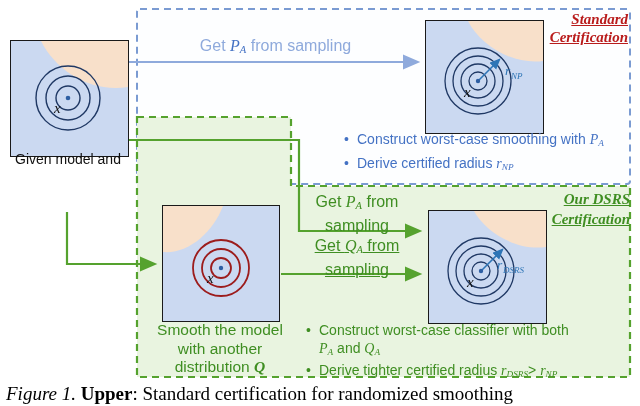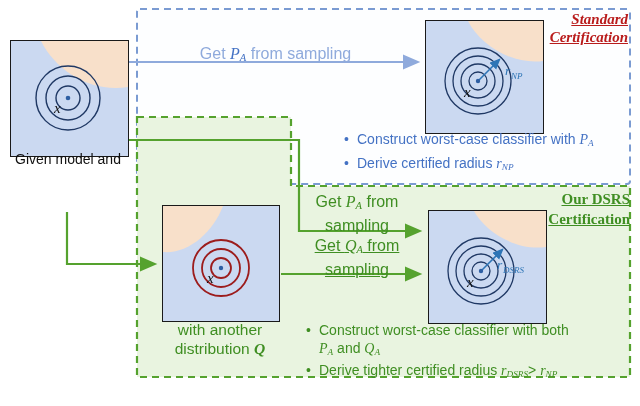--- a/index.html
+++ b/index.html
@@ -22,24 +22,24 @@
   
   .sx{font-family:"Liberation Serif",serif;font-style:italic;font-size:15px;fill:#101010;}
   .sr{font-family:"Liberation Serif",serif;font-style:italic;font-size:13.5px;fill:#2E75B6;}
   .srs{font-family:"Liberation Serif",serif;font-style:italic;font-size:9px;fill:#2E75B6;}
 
   .left-caption{left:2px;top:149px;width:132px;text-align:center;font-size:14px;line-height:20px;color:#101010;}
   .std-title{left:504px;top:10px;width:124px;text-align:right;font-size:15px;
              font-family:"Liberation Serif",serif;font-style:italic;font-weight:600;color:#b91c1c;line-height:18px;}
   .std-title div{text-decoration:underline;}
   .dsrs-title{left:502px;top:189px;width:128px;text-align:right;font-size:15px;
-              font-family:"Liberation Serif",serif;font-weight:bold;color:#3F8E22;line-height:20px;}
+              font-family:"Liberation Serif",serif;font-style:italic;font-weight:bold;color:#3F8E22;line-height:20px;}
   .dsrs-title div{text-decoration:underline;}
 
-  .blue-arrow-label{left:168px;top:45px;width:215px;text-align:center;font-size:16px;color:#8FAADC;}
+  .blue-arrow-label{left:168px;top:37px;width:215px;text-align:center;font-size:16px;color:#8FAADC;}
   .blue-arrow-label .mvar,.blue-arrow-label .msub{color:#4472C4;}
 
   .green-label{width:122px;text-align:center;font-size:16px;color:#3F8E22;line-height:20px;}
   .glp{left:296px;top:192px;}
   .glq{left:296px;top:236px;text-decoration:underline;}
 
   .bullets{font-size:14px;}
   .bullets .brow{display:flex;align-items:flex-start;}
   .bullets .dot{width:13px;flex:0 0 13px;}
   .std-bullets{left:344px;top:129px;width:290px;color:#4472C4;line-height:20px;}
@@ -123,21 +123,21 @@
       <circle cx="52" cy="60" r="2.2" fill="#2E5FA3"></circle>
       <text class="sx" x="38" y="76">x</text>
       <text class="sr" x="79" y="54">r</text>
       <text class="srs" x="85" y="58">NP</text>
     </svg>
   </div>
 
   <div class="abs bullets std-bullets">
     <div class="brow">
       <span class="dot">•</span>
-      <span><span>Construct worst-case classifier with </span><span class="mvar">P</span><span class="msub">A</span></span>
+      <span><span>Construct worst-case smoothing with </span><span class="mvar">P</span><span class="msub">A</span></span>
     </div>
     <div class="brow">
       <span class="dot">•</span>
       <span><span>Derive certified radius </span><span class="mvar">r</span><span class="msub">NP</span></span>
     </div>
   </div>
 
   <div class="abs dsrs-title">
     <div>Our DSRS</div>
     <div>Certification</div>
@@ -160,20 +160,21 @@
         <circle cx="58" cy="62" r="10"></circle>
           <circle cx="58" cy="62" r="19"></circle>
           <circle cx="58" cy="62" r="28"></circle>
       </g>
       <circle cx="58" cy="62" r="2.2" fill="#2E5FA3"></circle>
       <text class="sx" x="44" y="77">x</text>
     </svg>
   </div>
 
   <div class="abs mid-caption">
+    <div>Smooth the model</div>
     <div>with another</div>
     <div><span>distribution</span> <span class="scriptQ">Q</span></div>
   </div>
 
   <div class="panel" style="left:428px;top:210px;width:117px;height:112px;">
     <svg viewBox="0 0 117 112">
       <defs>
         <marker id="mbD" markerWidth="8" markerHeight="8" refX="5.5" refY="3" orient="auto">
           <path d="M0,0 L7,3 L0,6 Z" fill="#2E75B6"></path>
         </marker>
@@ -200,14 +201,18 @@
         <div><span>Construct worst-case classifier with both</span></div>
         <div><span class="mvar">P</span><span class="msub">A</span><span> and </span><span class="mvar">Q</span><span class="msub">A</span></div>
       </div>
     </div>
     <div class="brow">
       <span class="dot">•</span>
       <span><span>Derive tighter certified radius </span><span class="mvar">r</span><span class="msub">DSRS</span><span>&gt; </span><span class="mvar">r</span><span class="msub">NP</span></span>
     </div>
   </div>
 
+  <div class="abs fig-caption">
+    <span class="figlab">Figure 1.</span>
+    <span class="figbold">Upper</span><span>: Standard certification for randomized smoothing</span>
+  </div>
 
 </div>
 
 </body></html>

